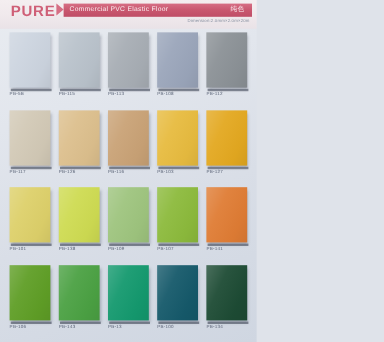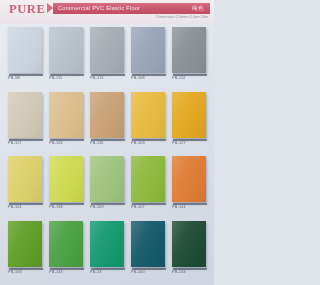--- a/index.html
+++ b/index.html
@@ -32,21 +32,21 @@
   }
   .brand {
     position: absolute;
     left: 9px;
     top: 3px;
     font-size: 12.5px;
     font-weight: bold;
     letter-spacing: 0.6px;
     color: #cf5f77;
     line-height: 13px;
-    font-family: Liberation Serif, serif;
+    font-family: Liberation Sans, sans-serif;
   }
   .banner {
     position: absolute;
     left: 53px;
     top: 2.5px;
     right: 4px;
     height: 11px;
     background: linear-gradient(180deg, #d66e84 0%, #c9576f 50%, #bf4d66 100%);
   }
   .banner::before {

